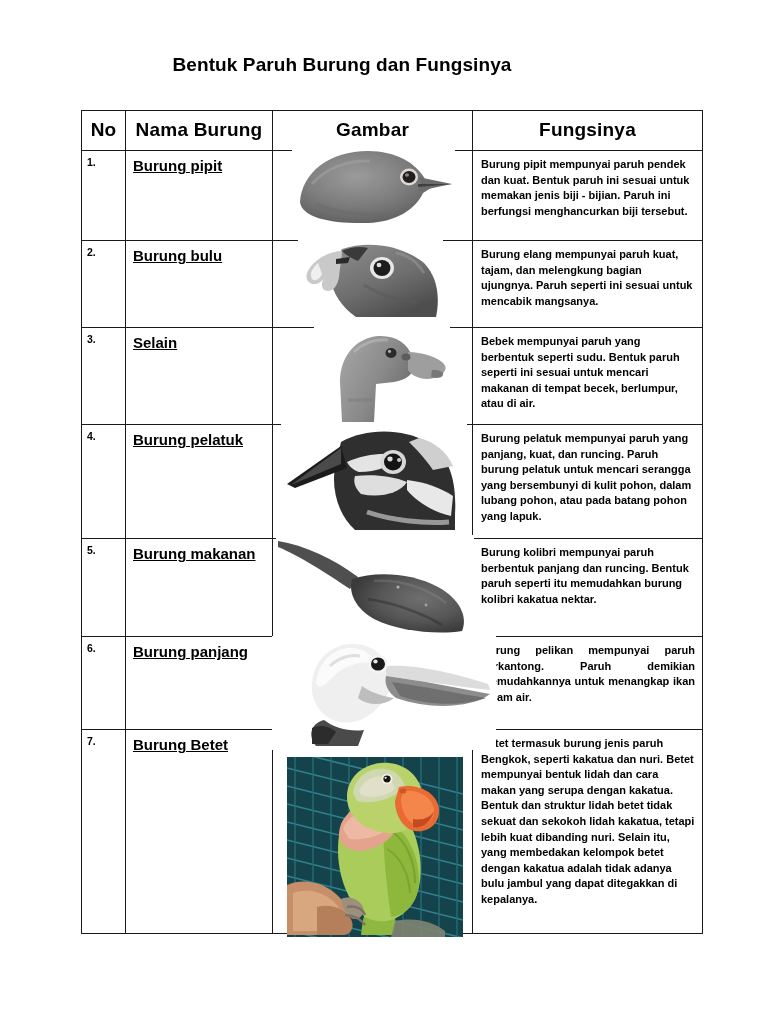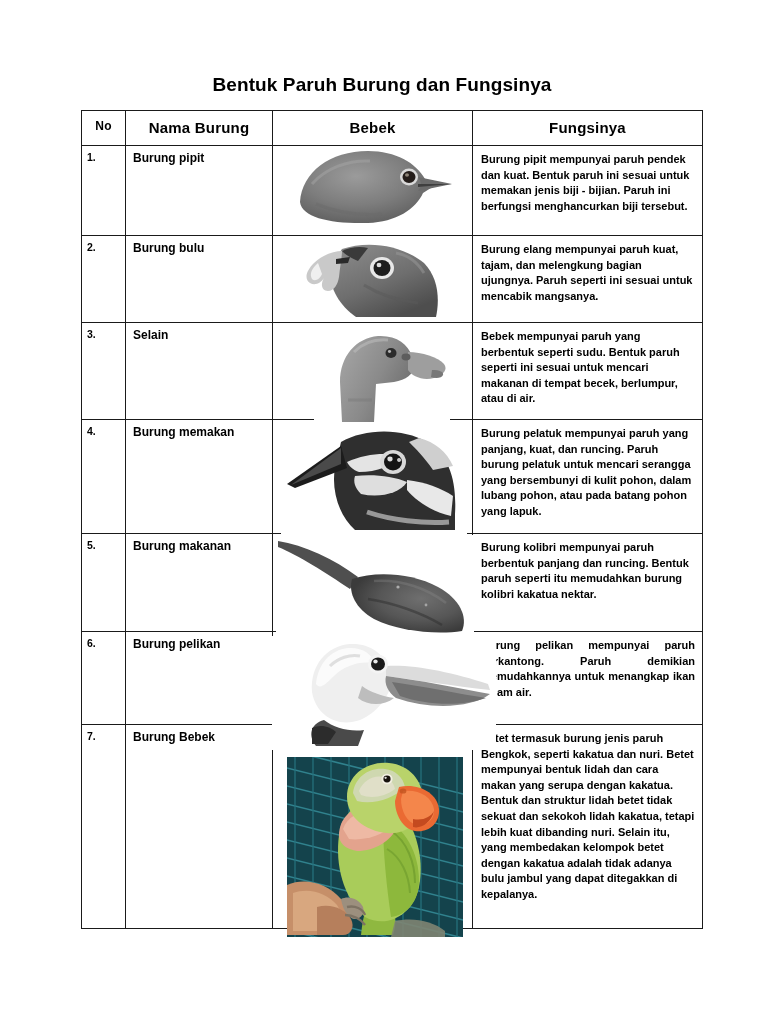--- a/index.html
+++ b/index.html
@@ -18,27 +18,26 @@
     position: relative;
     width: 768px;
     height: 1024px;
     background: #ffffff;
     overflow: hidden;
   }
 
   
   .doc-title {
     position: absolute;
-    left: 0; top: 74px;
+    left: 0; top: 54px;
     width: 684px;
     text-align: center;
     font-size: 19px;
     font-weight: bold;
     letter-spacing: 0.1px;
-    margin-left: 40px;
   }
 
   
   .tbl-wrap {
     position: absolute;
     left: 81px;
     top: 110px;
     width: 621px;
   }
   table.beaks {
@@ -52,37 +51,38 @@
     vertical-align: top;
     background: transparent;
   }
   col.c-no      { width: 44px; }
   col.c-name    { width: 147px; }
   col.c-img     { width: 200px; }
   col.c-fungsi  { width: 230px; }
 
   thead th {
     text-align: center;
-    font-size: 15px;
+    font-size: 19px;
     font-weight: bold;
     padding: 8px 4px 9px 4px;
     letter-spacing: 0.2px;
   }
-  thead th.th-no { font-size: 12px; }
+  thead th.th-no { font-size: 19px; }
 
   td.cell-no {
     font-size: 10.5px;
     font-weight: bold;
     padding: 5px 0 0 5px;
   }
   td.cell-name {
-    font-size: 12px;
+    font-size: 15px;
     font-weight: bold;
     padding: 5px 4px 0 7px;
     line-height: 1.3;
+    text-decoration: underline;
   }
   td.cell-img {
     padding: 0;
     position: relative;
   }
   td.cell-fungsi {
     font-size: 11px;
     font-weight: bold;
     padding: 6px 7px 6px 8px;
     line-height: 1.42;
@@ -125,21 +125,21 @@
       <colgroup>
         <col class="c-no">
           <col class="c-name">
           <col class="c-img">
           <col class="c-fungsi">
       </colgroup>
       <thead>
         <tr>
           <th class="th-no">No</th>
           <th>Nama Burung</th>
-          <th>Bebek</th>
+          <th>Gambar</th>
           <th>Fungsinya</th>
         </tr>
       </thead>
       <tbody>
         <tr style="height:90px">
           <td class="cell-no">1.</td>
           <td class="cell-name">Burung pipit</td>
           <td class="cell-img"></td>
           <td class="cell-fungsi">Burung pipit mempunyai paruh pendek dan kuat. Bentuk paruh ini sesuai untuk memakan jenis biji - bijian. Paruh ini berfungsi menghancurkan biji tersebut.</td>
         </tr>
@@ -150,39 +150,39 @@
           <td class="cell-fungsi">Burung elang mempunyai paruh kuat, tajam, dan melengkung bagian ujungnya. Paruh seperti ini sesuai untuk mencabik mangsanya.</td>
         </tr>
         <tr style="height:97px">
           <td class="cell-no">3.</td>
           <td class="cell-name">Selain</td>
           <td class="cell-img"></td>
           <td class="cell-fungsi">Bebek mempunyai paruh yang berbentuk seperti sudu. Bentuk paruh seperti ini sesuai untuk mencari makanan di tempat becek, berlumpur, atau di air.</td>
         </tr>
         <tr style="height:114px">
           <td class="cell-no">4.</td>
-          <td class="cell-name">Burung memakan</td>
+          <td class="cell-name">Burung pelatuk</td>
           <td class="cell-img"></td>
           <td class="cell-fungsi">Burung pelatuk mempunyai paruh yang panjang, kuat, dan runcing. Paruh burung pelatuk untuk mencari serangga yang bersembunyi di kulit pohon, dalam lubang pohon, atau pada batang pohon yang lapuk.</td>
         </tr>
         <tr style="height:98px">
           <td class="cell-no">5.</td>
           <td class="cell-name">Burung makanan</td>
           <td class="cell-img"></td>
           <td class="cell-fungsi">Burung kolibri mempunyai paruh berbentuk panjang dan runcing. Bentuk paruh seperti itu memudahkan burung kolibri kakatua nektar.</td>
         </tr>
         <tr style="height:93px">
           <td class="cell-no">6.</td>
-          <td class="cell-name">Burung pelikan</td>
+          <td class="cell-name">Burung panjang</td>
           <td class="cell-img"></td>
           <td class="cell-fungsi justify">Burung pelikan mempunyai paruh berkantong. Paruh demikian memudahkannya untuk menangkap ikan dalam air.</td>
         </tr>
         <tr style="height:204px">
           <td class="cell-no">7.</td>
-          <td class="cell-name">Burung Bebek</td>
+          <td class="cell-name">Burung Betet</td>
           <td class="cell-img"></td>
           <td class="cell-fungsi">Betet termasuk burung jenis paruh Bengkok, seperti kakatua dan nuri. Betet mempunyai bentuk lidah dan cara makan yang serupa dengan kakatua. Bentuk dan struktur lidah betet tidak sekuat dan sekokoh lidah kakatua, tetapi lebih kuat dibanding nuri. Selain itu, yang membedakan kelompok betet dengan kakatua adalah tidak adanya bulu jambul yang dapat ditegakkan di kepalanya.</td>
         </tr>
       </tbody>
     </table>
   </div>
 
   <div class="img-layer">
 
     <div class="bird" style="left:292px; top:146px; width:163px; height:84px;">

